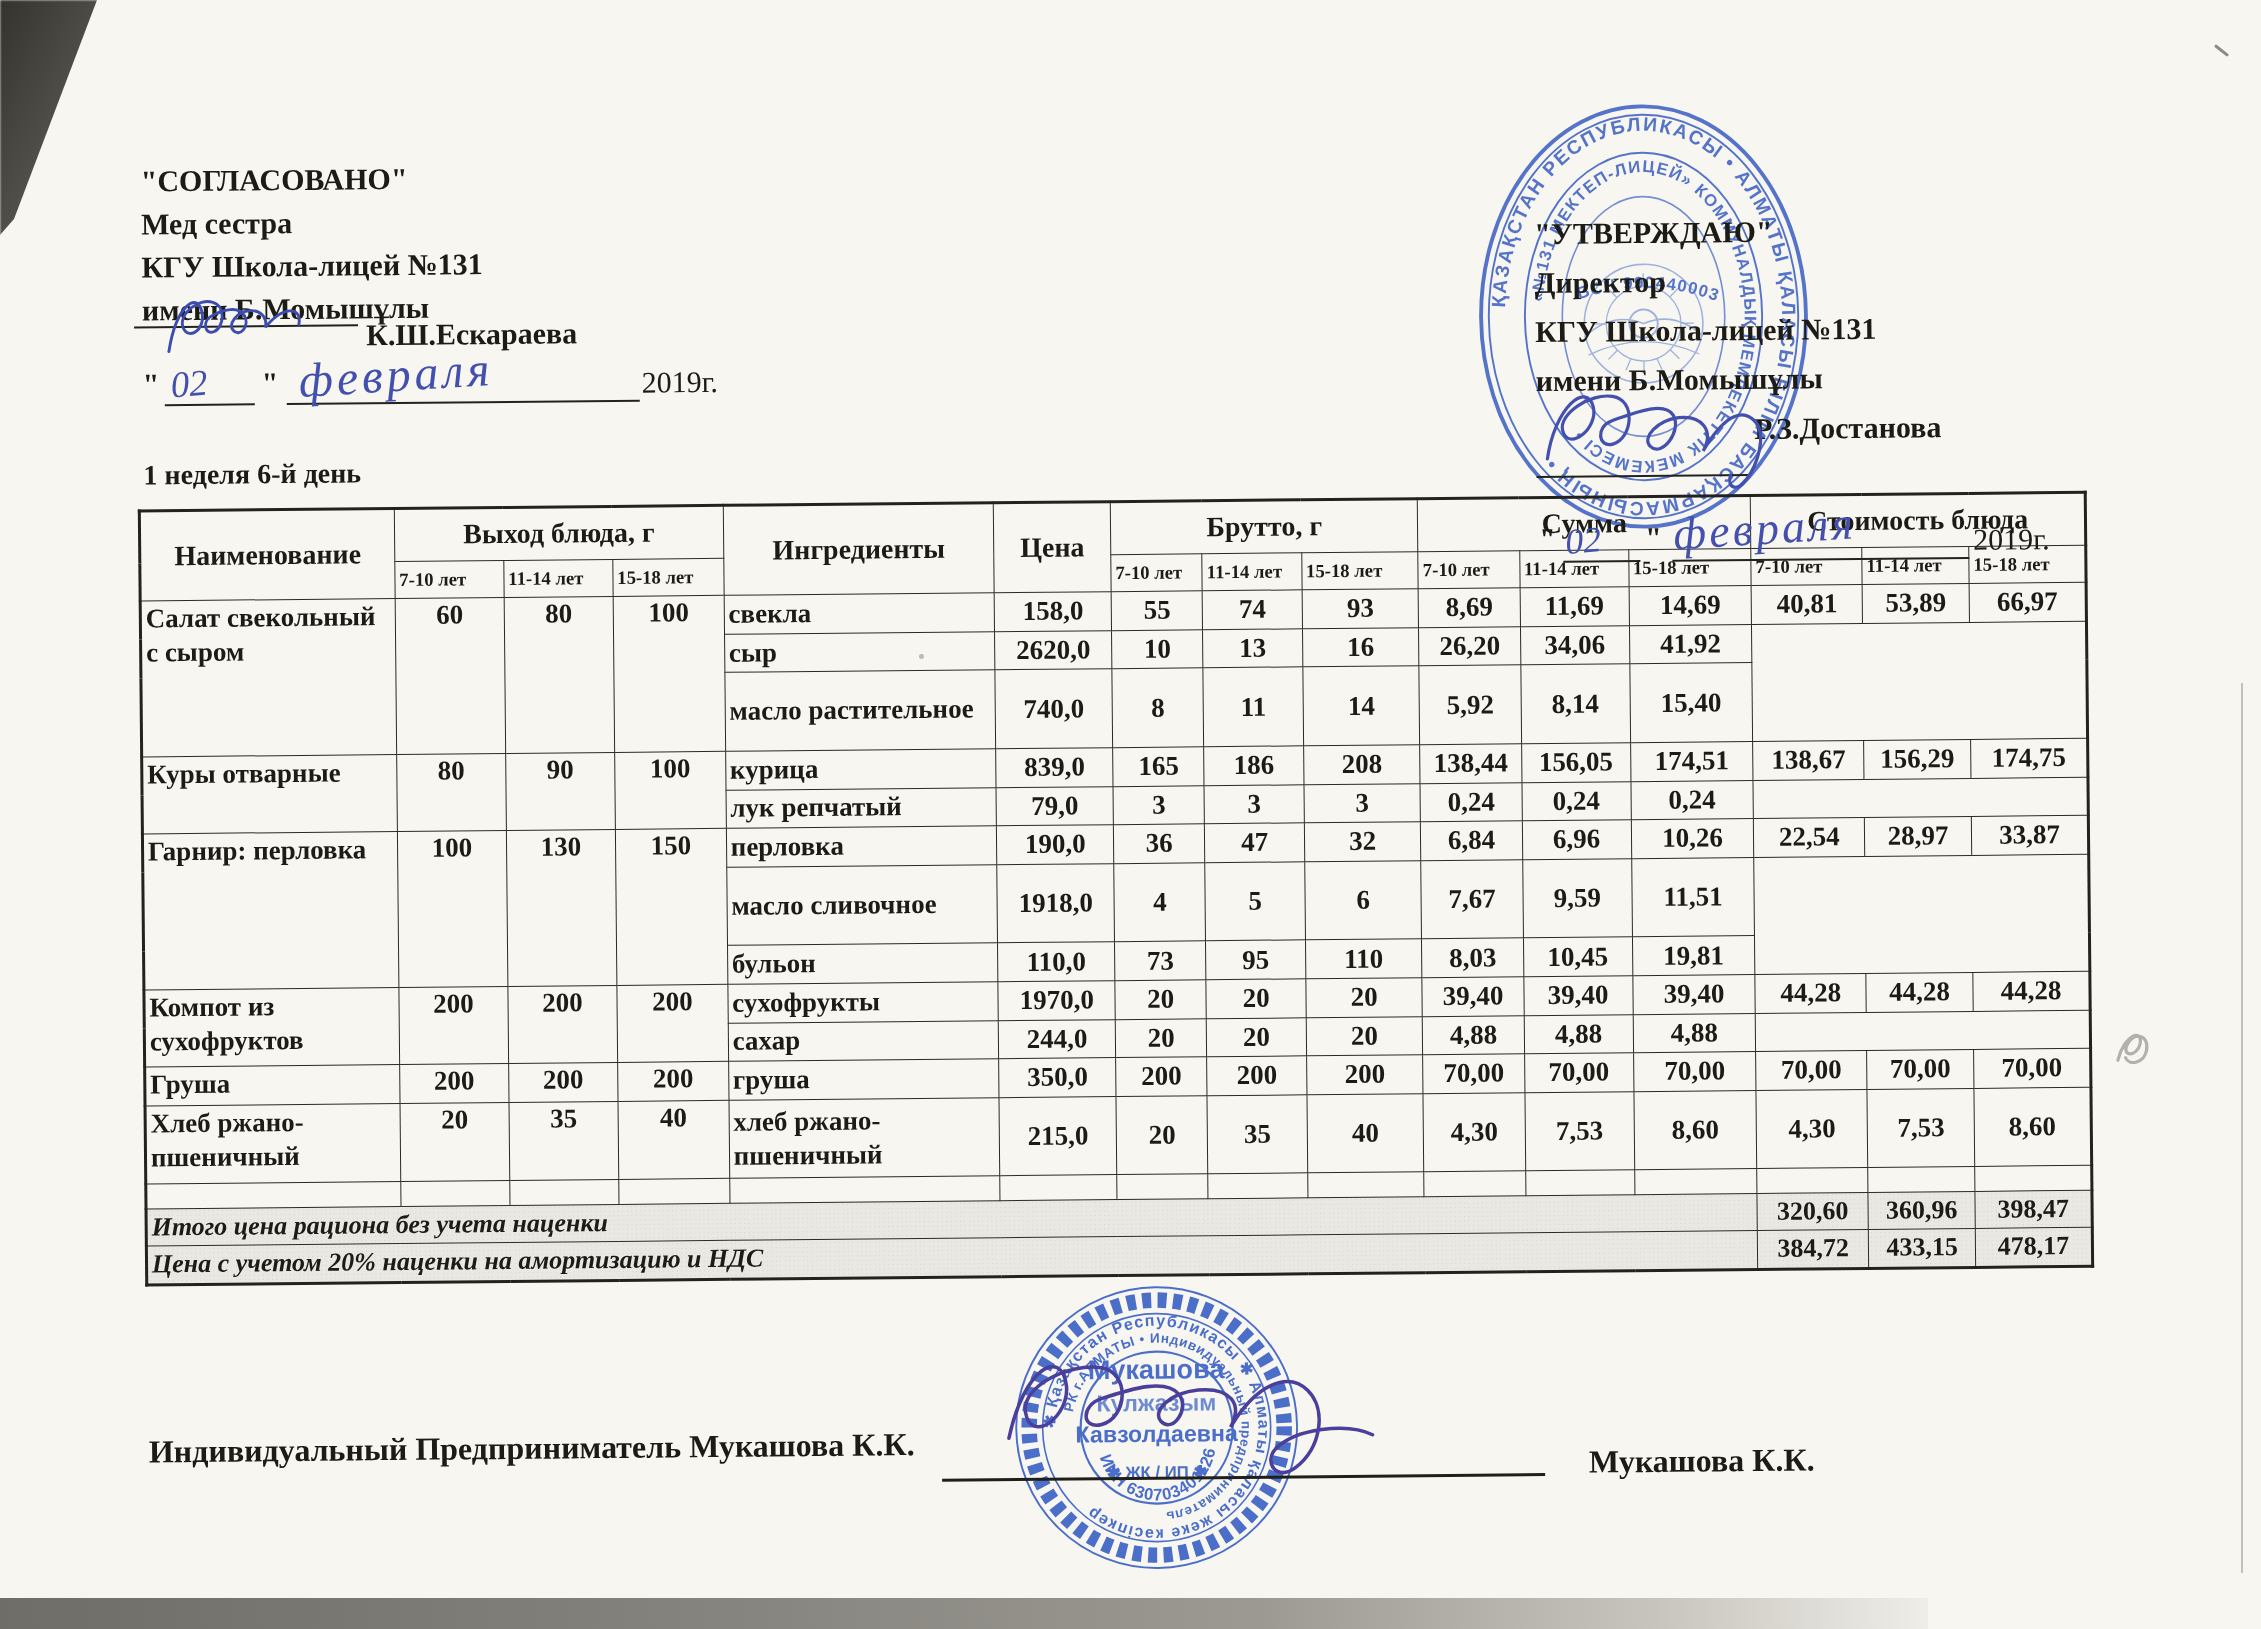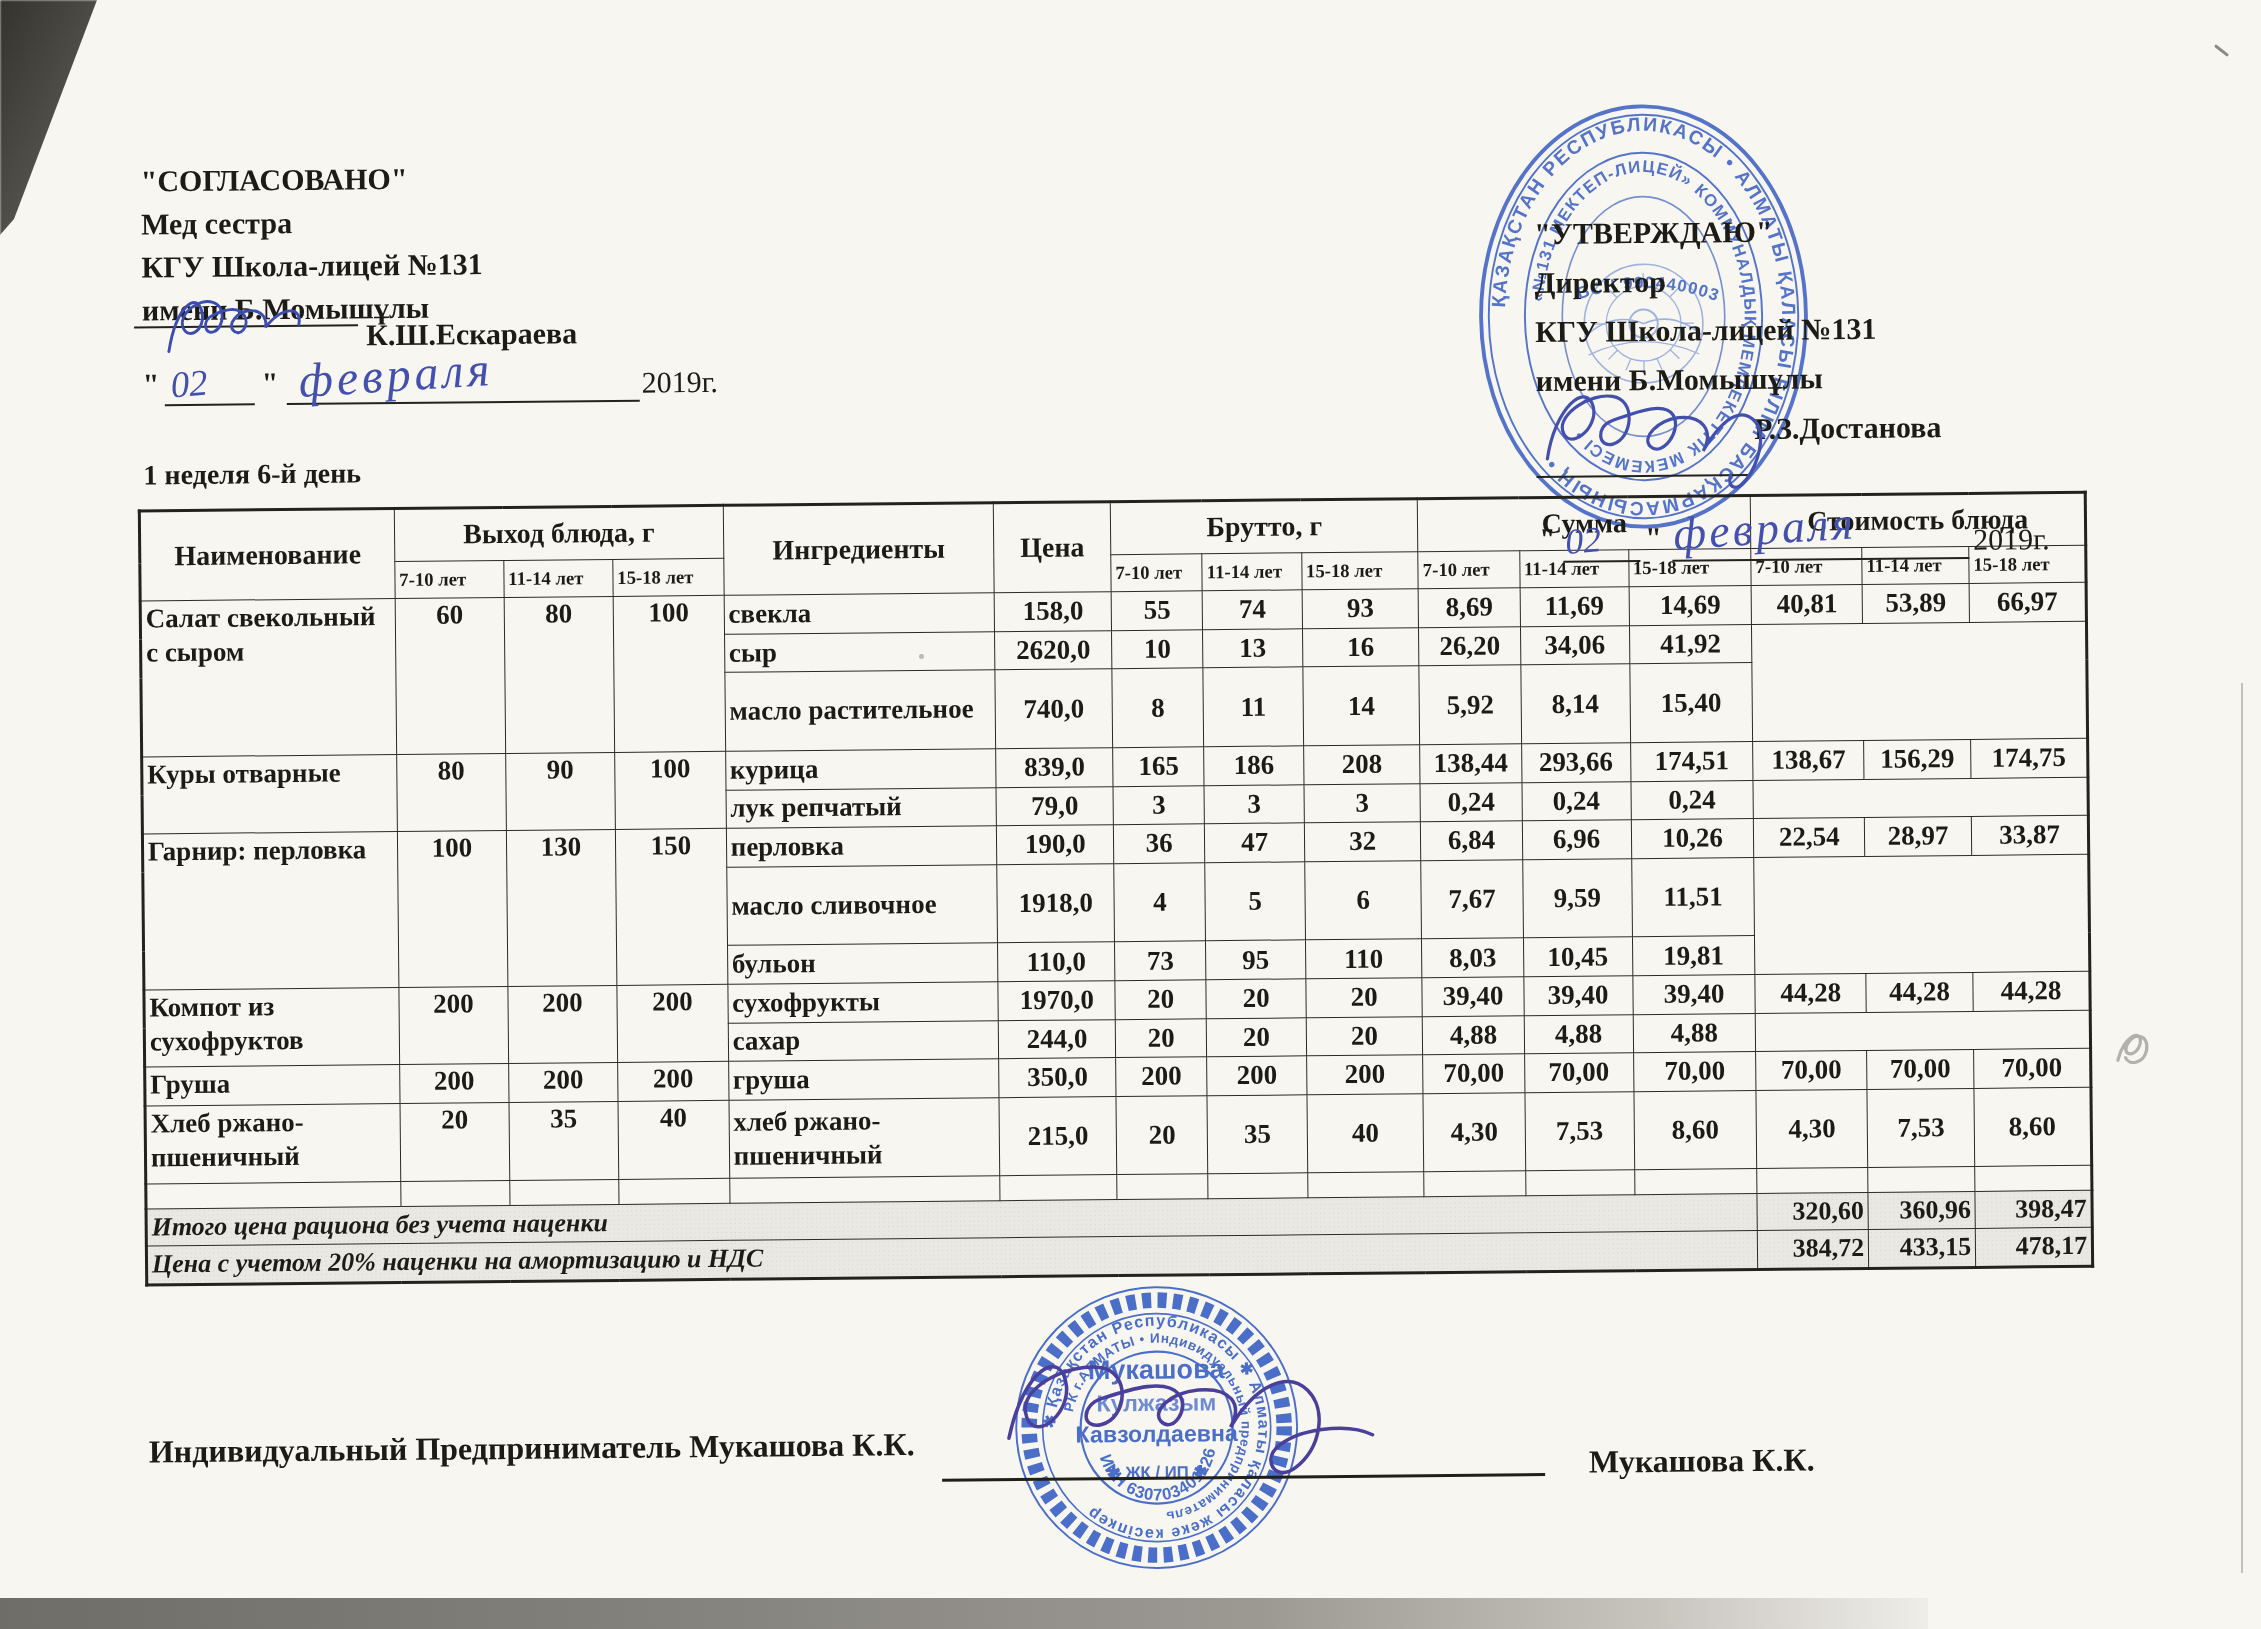--- a/index.html
+++ b/index.html
@@ -43,21 +43,21 @@
   th.age{font-size:18.7px;height:34px;text-align:left;vertical-align:middle;font-weight:700;padding-left:5.2px;border-bottom-width:2.6px;}
   td.dish{font-size:27px;text-align:left;vertical-align:top;padding:3.9px 5.2px;line-height:1.25;}
   td.ing{font-size:27px;text-align:left;vertical-align:middle;padding:2.6px 5.2px;line-height:1.25;}
   td.num{font-size:27px;text-align:center;vertical-align:middle;}
   td.out{vertical-align:top;padding-top:5.2px;}
   td.costblank{background:transparent;}
   tr.totalrow td{font-size:26px;height:34px;
     background-color:#eae8e3;
     background-image:radial-gradient(#d3d1ca 0.8px, transparent 0.8px);background-size:4.5px 4.5px;}
   td.totlabel{font-style:italic;text-align:left;padding-left:9px;font-size:27px;}
-  td.totval{text-align:right;margin-left:40px;}
+  td.totval{text-align:center;margin-left:40px;}
 
   
   .foot-label{position:absolute;left:143px;top:1424px;font-size:32px;font-weight:700;z-index:3;white-space:nowrap;}
   .foot-name{position:absolute;left:1583px;top:1448px;font-size:32px;font-weight:700;z-index:4;white-space:nowrap;}
   .foot-line{position:absolute;left:936px;top:1477px;width:603px;border-bottom:3.2px solid #201f19;z-index:3;}
 
   .stamp{position:absolute;z-index:1;}
   .sig{position:absolute;z-index:5;}
 </style>
 </head>
@@ -246,21 +246,21 @@
             <td class="dish" rowspan="2">Куры отварные</td>
             <td class="num out" rowspan="2">80</td>
             <td class="num out" rowspan="2">90</td>
             <td class="num out" rowspan="2">100</td>
             <td class="ing" style="height: 35px;">курица</td>
             <td class="num">839,0</td>
             <td class="num">165</td>
             <td class="num">186</td>
             <td class="num">208</td>
             <td class="num">138,44</td>
-            <td class="num">293,66</td>
+            <td class="num">156,05</td>
             <td class="num">174,51</td>
             <td class="num cost">138,67</td>
             <td class="num cost">156,29</td>
             <td class="num cost">174,75</td>
           </tr>
           <tr>
             <td class="ing" style="height: 35px;">лук репчатый</td>
             <td class="num">79,0</td>
             <td class="num">3</td>
             <td class="num">3</td>

